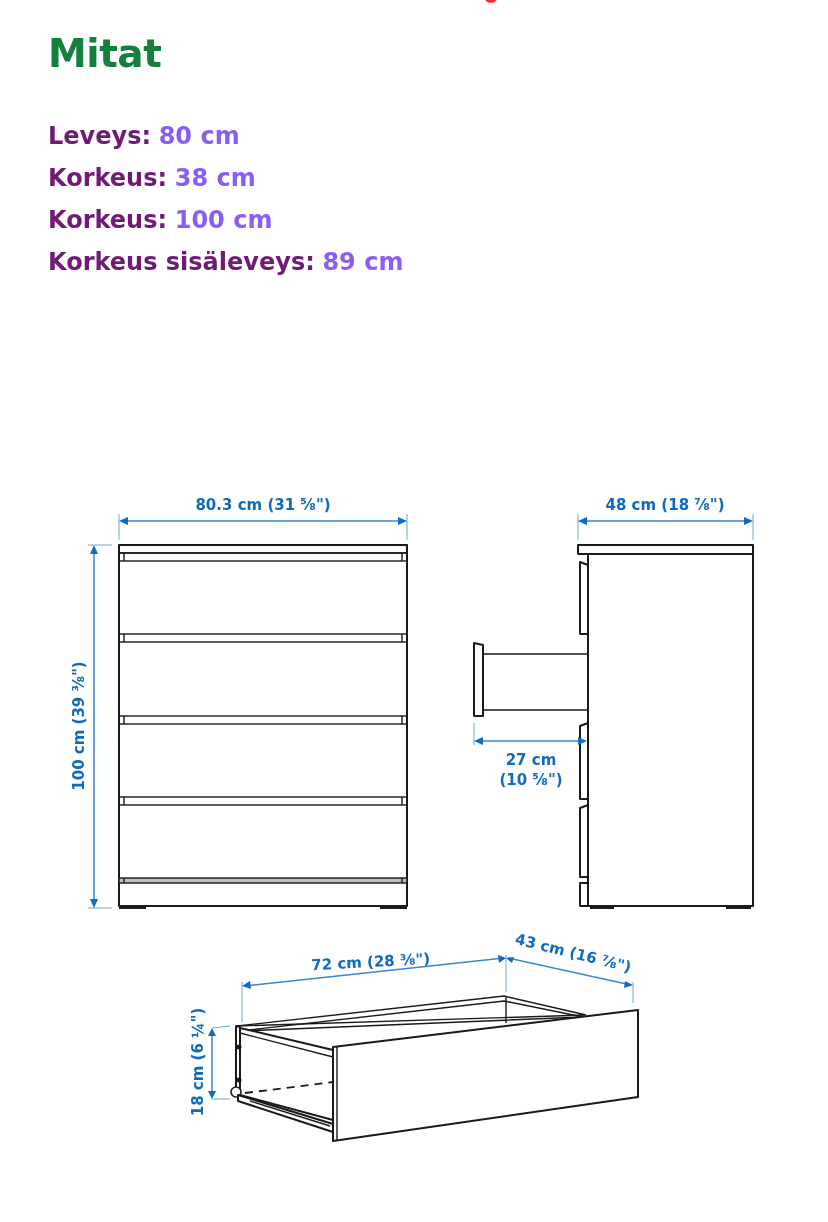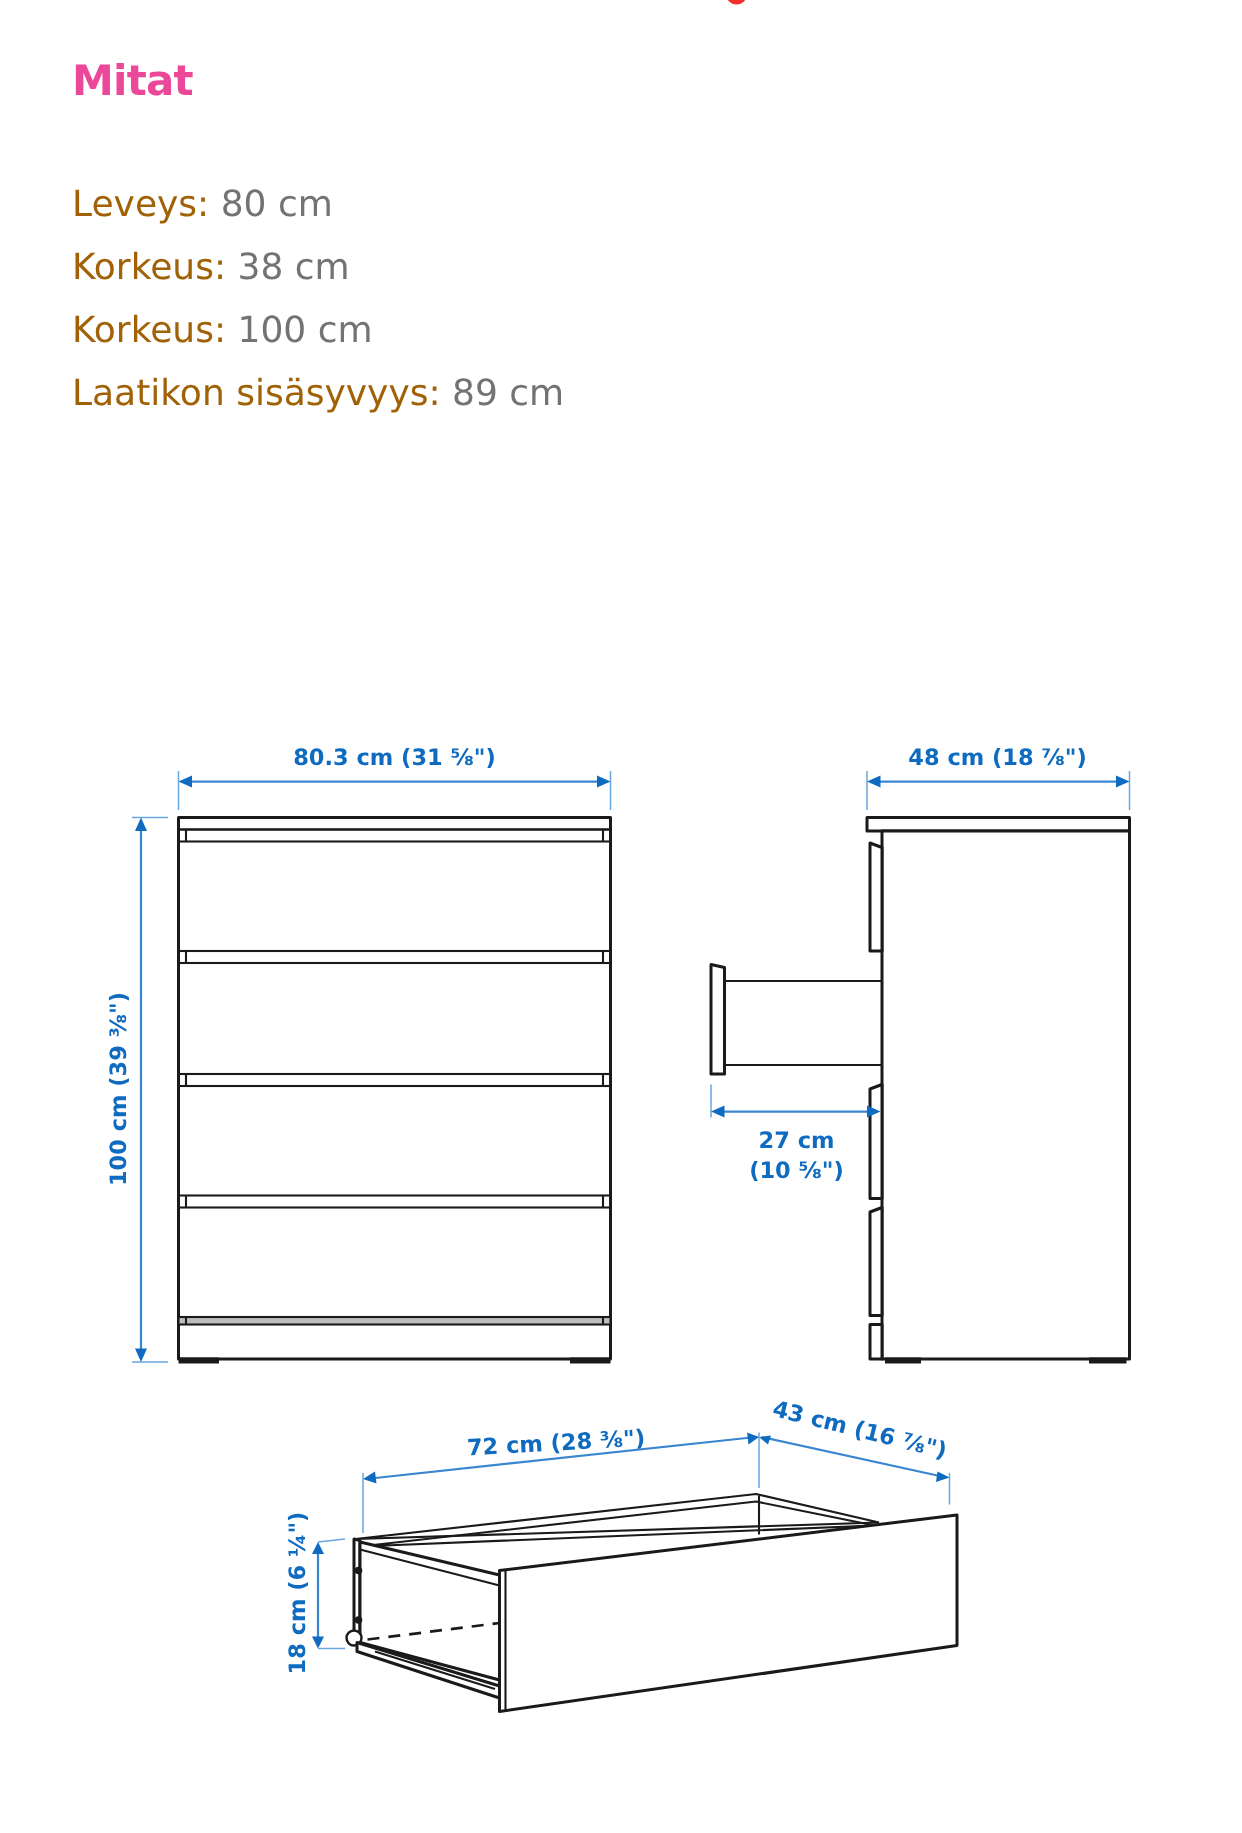--- a/index.html
+++ b/index.html
@@ -22,48 +22,48 @@
       width: 14px;
       height: 9px;
       border-radius: 0 0 7px 7px;
       background: #f0302b;
     }
     .page-title {
       position: absolute;
       left: 48px;
       top: 28px;
       margin: 0;
-      font-size: 28px;
+      font-size: 39px;
       font-weight: bold;
       letter-spacing: -0.5px;
-      color: #ec4899;
+      color: #15803d;
       line-height: 52px;
     }
     .spec-list {
       position: absolute;
       left: 48px;
       top: 115px;
       margin: 0;
       padding: 0;
       list-style: none;
     }
     .spec-item {
       font-size: 24px;
       line-height: 42px;
       height: 42px;
       white-space: nowrap;
       color: #484848;
     }
     .spec-label {
-      font-weight: normal;
-      color: #a16207;
+      font-weight: bold;
+      color: #701a75;
     }
     .spec-value {
-      font-weight: normal;
-      color: #737373;
+      font-weight: bold;
+      color: #8b5cf6;
     }
     .diagram {
       position: absolute;
       left: 0;
       top: 0;
       width: 828px;
       height: 1222px;
     }
     .dim-text {
       font-family: "DejaVu Sans", "Liberation Sans", sans-serif;
@@ -109,21 +109,21 @@
 <body>
 
 <div class="top-accent"></div>
 
 <h1 class="page-title">Mitat</h1>
 
 <ul class="spec-list">
   <li class="spec-item"><span class="spec-label">Leveys:</span> <span class="spec-value">80 cm</span></li>
   <li class="spec-item"><span class="spec-label">Korkeus:</span> <span class="spec-value">38 cm</span></li>
   <li class="spec-item"><span class="spec-label">Korkeus:</span> <span class="spec-value">100 cm</span></li>
-  <li class="spec-item"><span class="spec-label">Laatikon sisäsyvyys:</span> <span class="spec-value">89 cm</span></li>
+  <li class="spec-item"><span class="spec-label">Korkeus sisäleveys:</span> <span class="spec-value">89 cm</span></li>
 </ul>
 
 <svg class="diagram" viewBox="0 0 828 1222" xmlns="http://www.w3.org/2000/svg">
 
   <g>
 
     <text class="dim-text" x="263" y="510" text-anchor="middle">80.3 cm (31 ⅝")</text>
     <line class="ext-line" x1="119" y1="514" x2="119" y2="540"></line>
     <line class="ext-line" x1="407" y1="514" x2="407" y2="540"></line>
     <line class="dim-line" x1="121" y1="521" x2="405" y2="521"></line>

